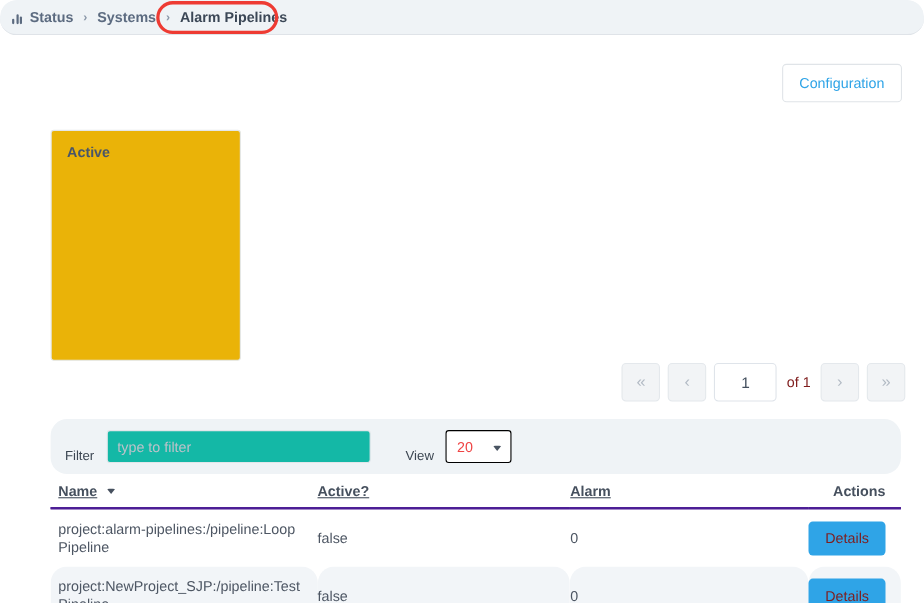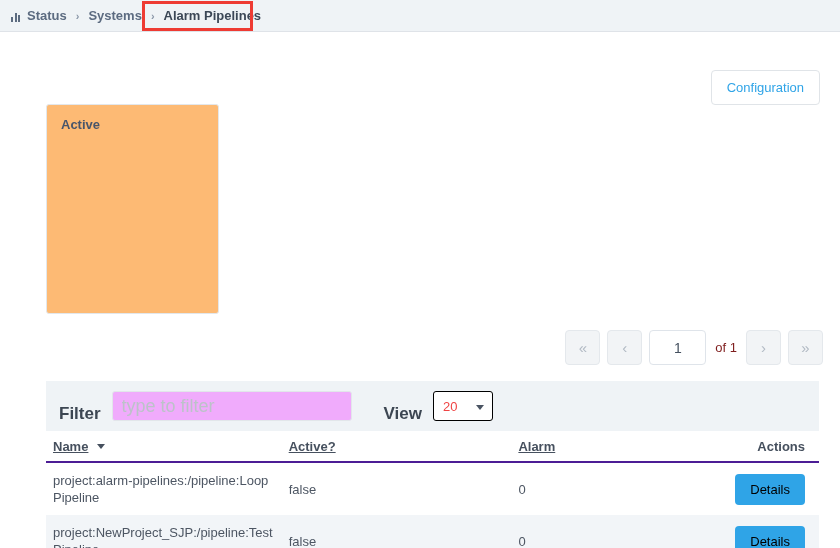--- a/index.html
+++ b/index.html
@@ -1,15 +1,15 @@
 <!DOCTYPE html>
 <html><head>
 <meta charset="utf-8">
 <style>
-  * { box-sizing: border-box; }
+  * { box-sizing: border-box; border-radius: 15px; }
   html, body {
     margin: 0; padding: 0;
     width: 840px; height: 548px;
     overflow: hidden;
     background: #ffffff;
     font-family: "Liberation Sans", sans-serif;
     color: #3e4651;
   }
 
   
@@ -55,39 +55,38 @@
     left: 142px; top: 1px;
     width: 111px; height: 30px;
     border: 3px solid #ee3b33;
     pointer-events: none;
   }
 
   
   .config-row {
     display: flex; justify-content: flex-end;
     padding: 26px 20px 0 0;
-    margin-top: 12px;
   }
   .btn-config {
     background: #ffffff;
     border: 1px solid #e0e4e8;
     border-radius: 4px;
     color: #2fa4e7;
     font-size: 13px;
     padding: 9px 15px;
     cursor: pointer;
     font-family: inherit;
   }
 
   
   .card {
     position: absolute;
-    left: 46px; top: 104px;
+    left: 46px; top: 118px;
     width: 173px; height: 210px;
-    background: #fdba74;
+    background: #eab308;
     border: 1px solid #e3e7eb;
     border-radius: 3px;
   }
   .card-title {
     font-size: 13px;
     font-weight: bold;
     color: #4a5costs;
     color: #48556a;
     padding: 12px 0 0 14px;
   }
@@ -137,30 +136,30 @@
   
   .filter-panel {
     position: absolute;
     left: 46px; top: 381px;
     width: 773px; height: 50px;
     background: #eff3f6;
     display: flex; align-items: center;
     padding-left: 13px;
   }
   .filter-label, .view-label {
-    font-size: 17px; font-weight: bold; color: #3c4652; margin-top: 15px;
+    font-size: 12px; font-weight: normal; color: #3c4652; margin-top: 15px;
   }
   .filter-input {
     width: 240px; height: 30px;
     margin-left: 11px;
     border: 1px solid #e2e6ea;
     border-radius: 3px;
-    background: #f0abfc;
+    background: #14b8a6;
     padding: 0 9px;
-    font-size: 18px;
+    font-size: 13px;
     color: #45505f;
     font-family: inherit;
   }
   .filter-input::placeholder { color: #bcc2c9; }
   .view-label { margin-left: 32px; }
   .view-select {
     position: relative;
     width: 60px; height: 30px;
     margin-left: 11px;
     border: 1px solid #000000;
@@ -215,21 +214,21 @@
     line-height: 1.32;
   }
   tbody td.c-name { padding-left: 7px; padding-right: 16px; margin-left: 34px; }
   tbody tr.odd { background: #ffffff; }
   tbody tr.even { background: #f2f5f8; }
   tbody td.c-actions { text-align: right; padding-right: 14px; }
   .btn-details {
     background: #2fa4e7;
     border: none;
     border-radius: 4px;
-    color: #000000;
+    color: #7f1d1d;
     font-size: 13px;
     padding: 8px 15px;
     cursor: pointer;
     font-family: inherit;
   }
 </style>
 </head>
 <body>
 
 <div class="breadcrumb-bar">

